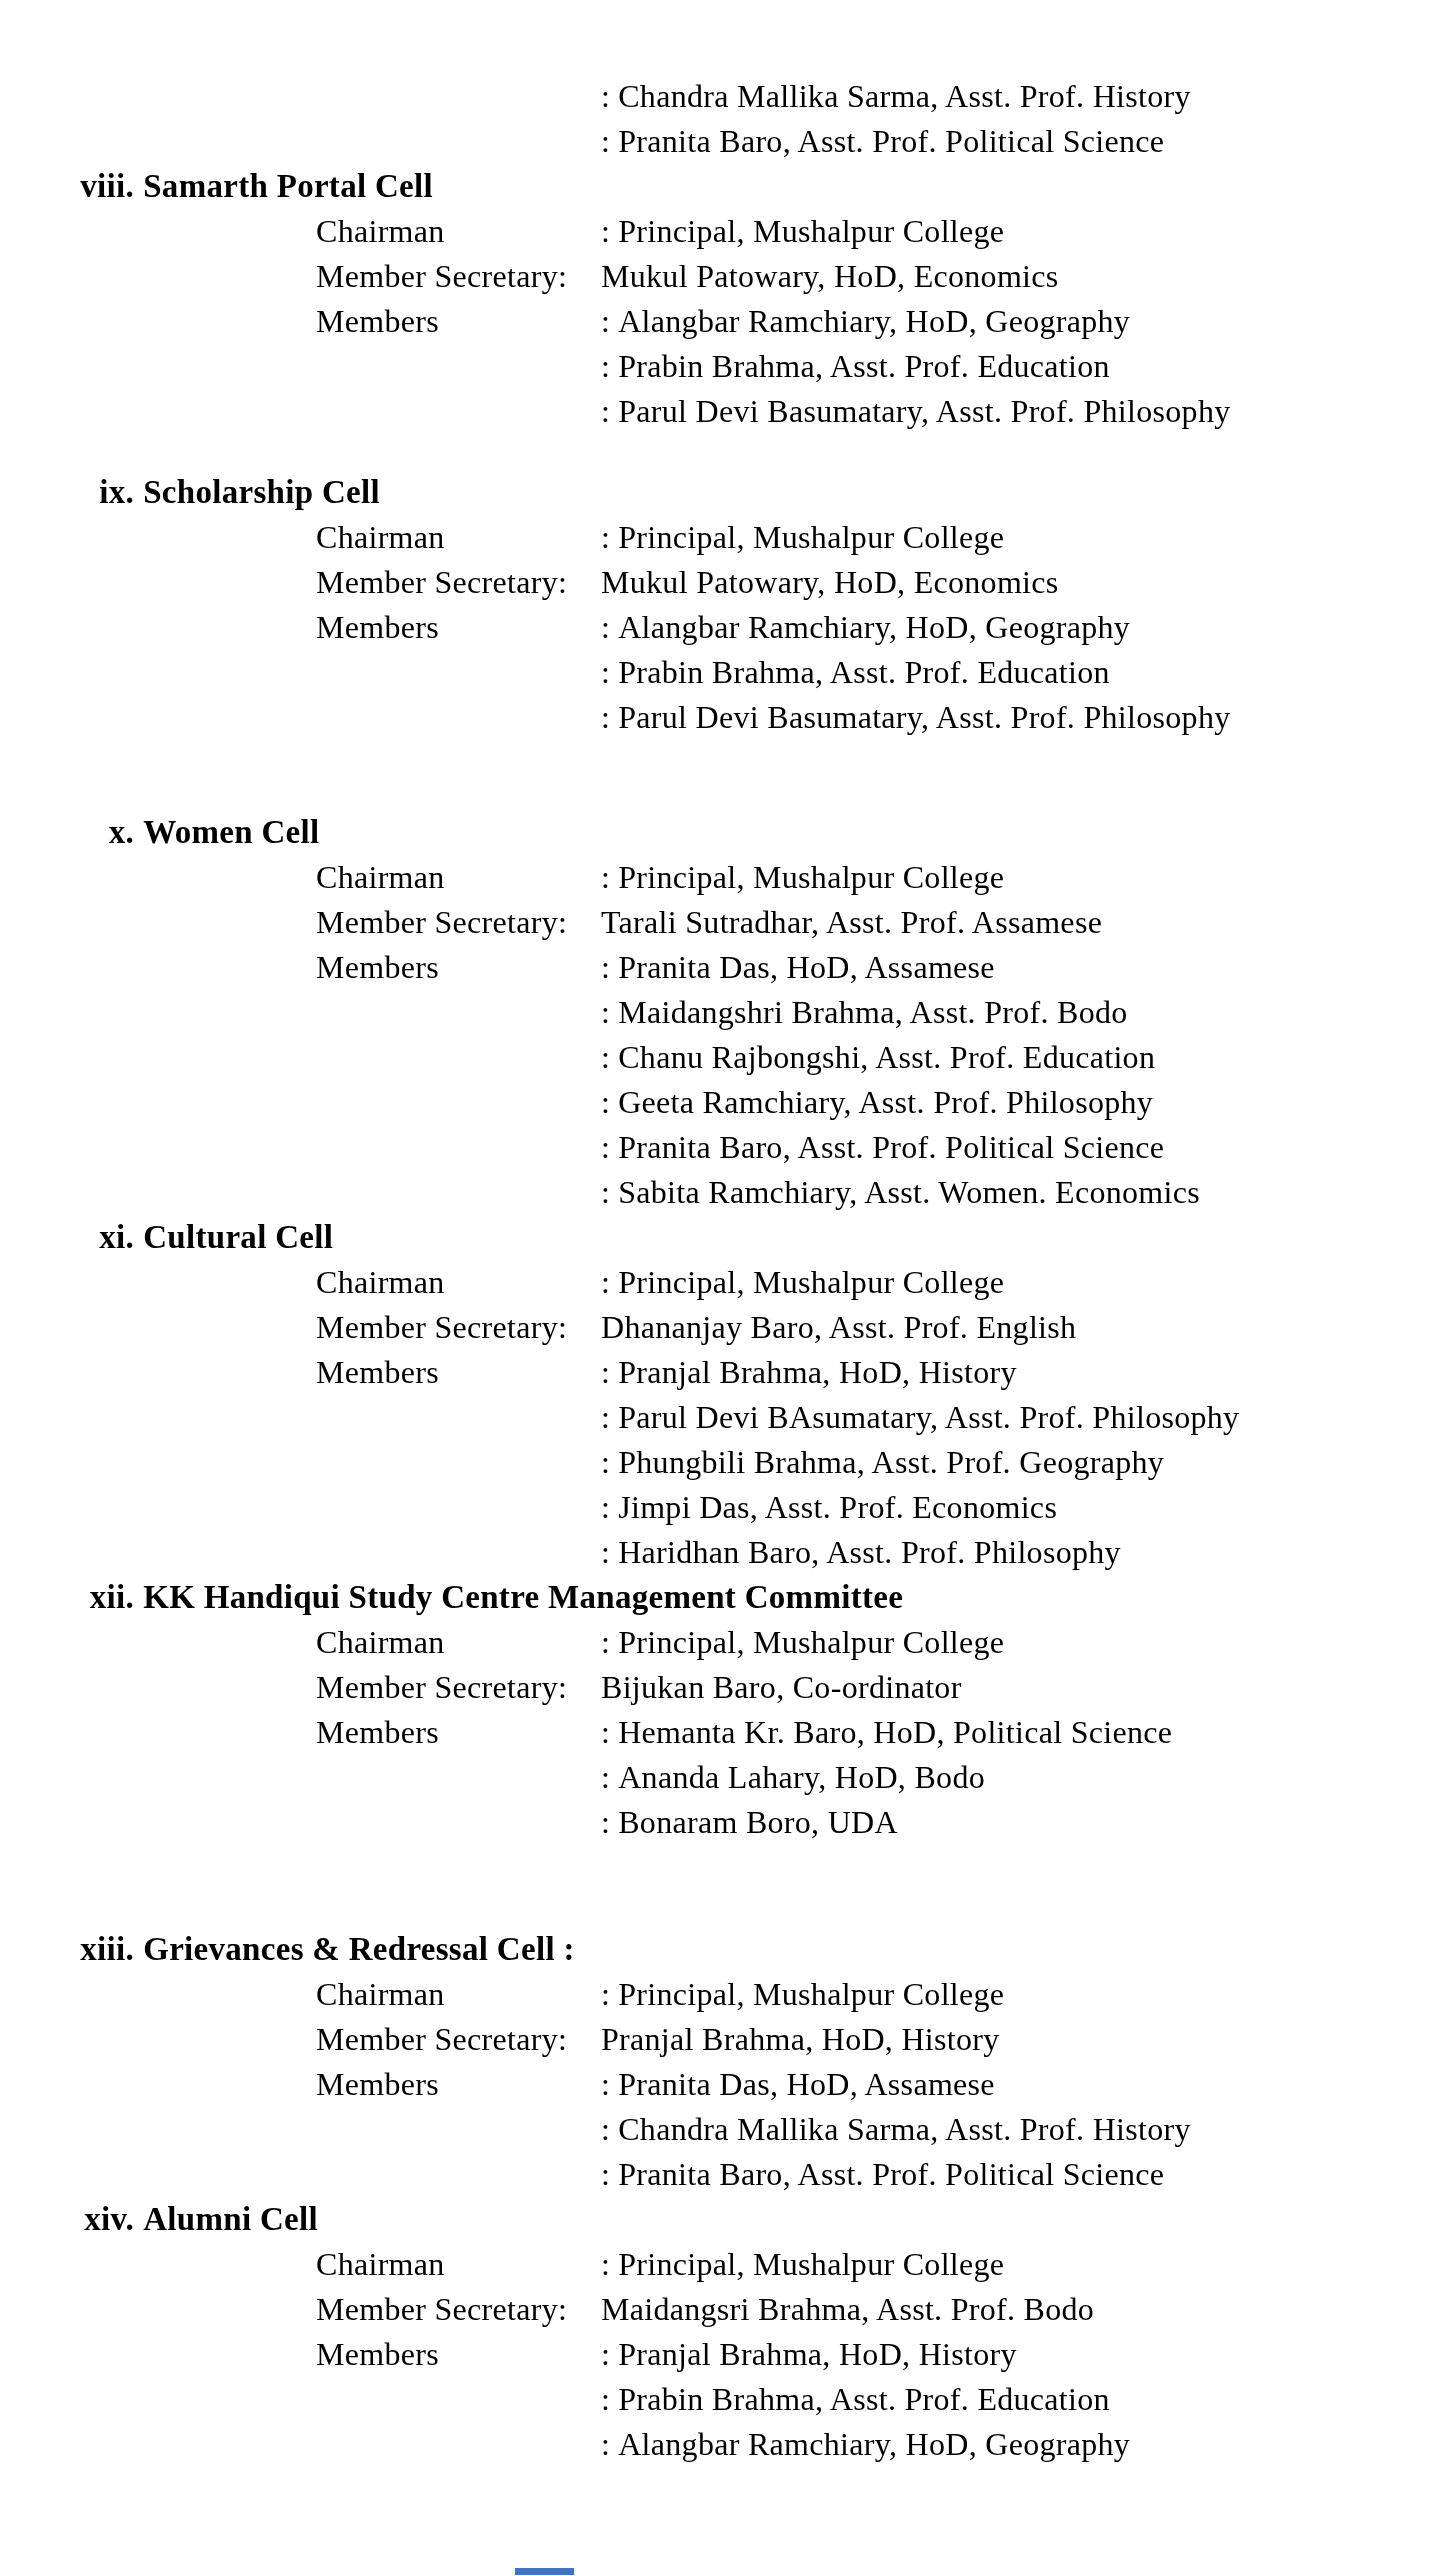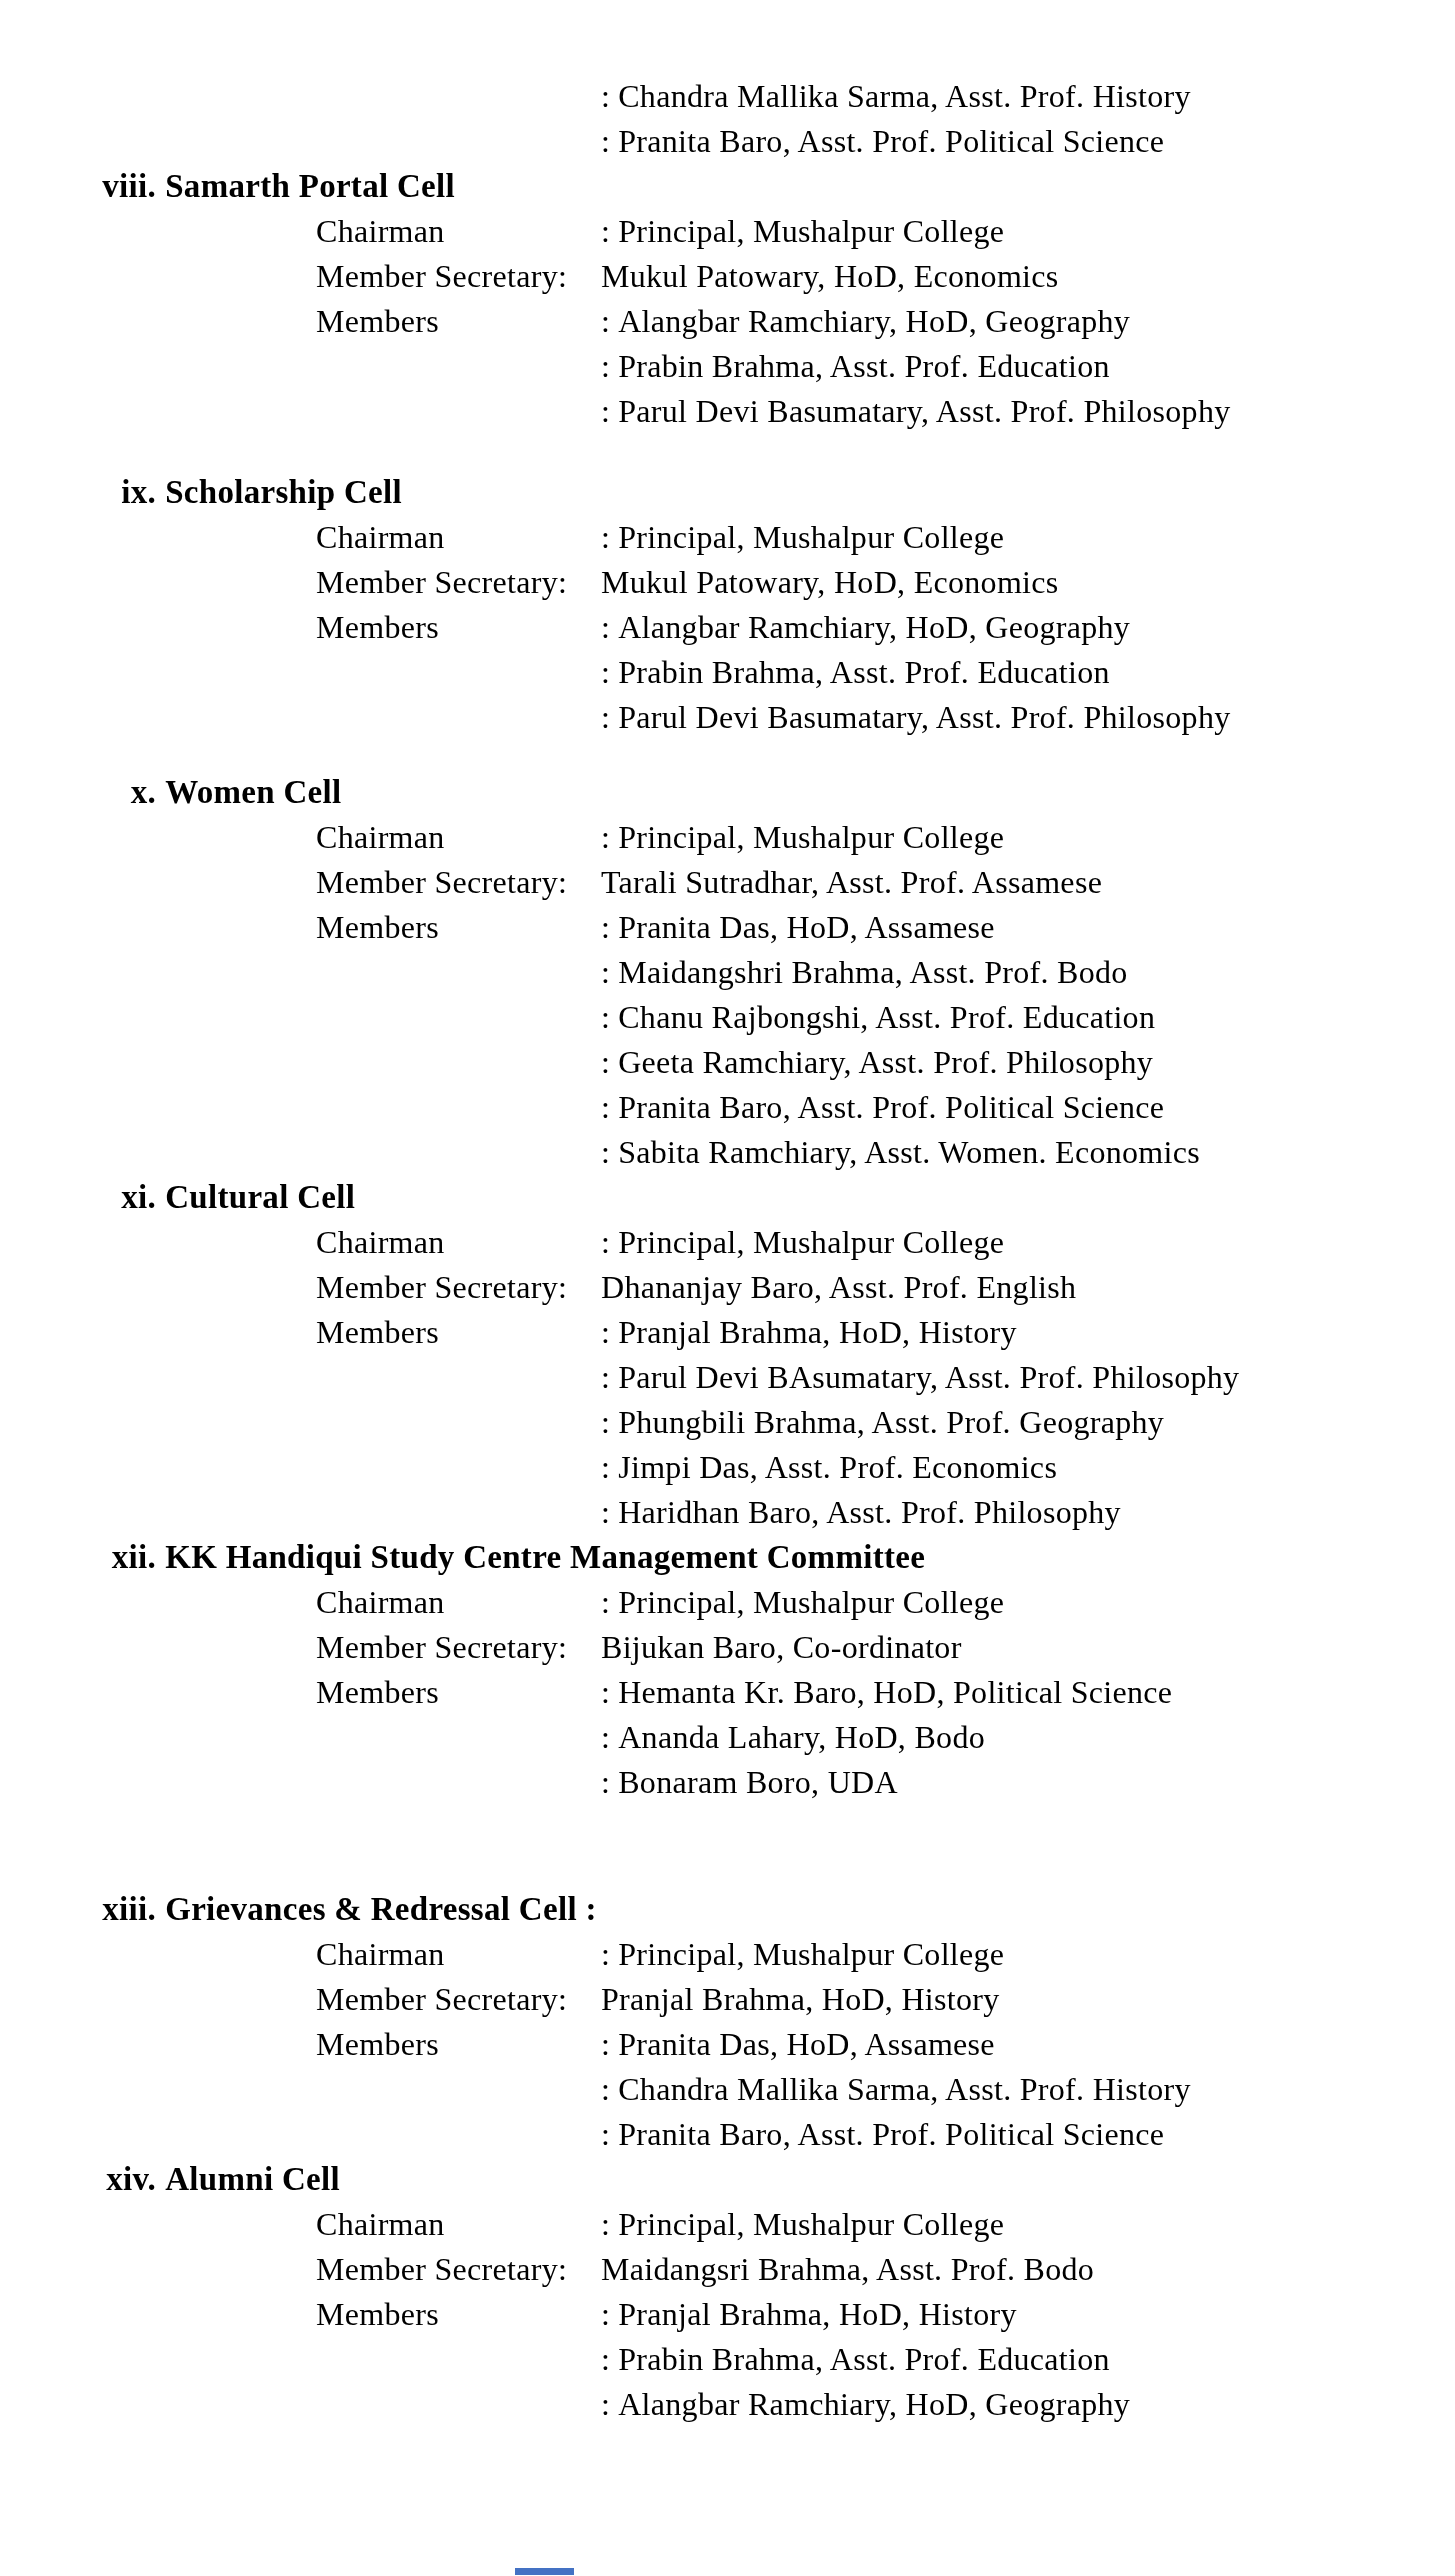--- a/index.html
+++ b/index.html
@@ -41,39 +41,39 @@
     display: inline-block;
     margin-left: 8px;
     vertical-align: top;
   }
   .row .col:empty + .val {
     margin-left: 0;
   }
   .heading {
     height: 45px;
     line-height: 45px;
-    padding-left: 100px;
+    padding-left: 78px;
     white-space: nowrap;
     font-size: 33px;
     font-weight: bold;
     letter-spacing: 0.3px;
   }
   .heading .num {
     display: inline-block;
     width: 56px;
     text-align: right;
     margin-right: 9.2px;
     vertical-align: top;
   }
   .heading .title {
     display: inline-block;
     vertical-align: top;
   }
   .gap-one-line   { margin-top: 36px; }
-  .gap-large      { margin-top: 30px; }
+  .gap-large      { margin-top: 70px; }
   .gap-two-lines  { margin-top: 82px; }
   .bottom-mark {
     position: absolute;
     left: 515px;
     bottom: 1.1px;
     width: 59px;
     height: 6.9px;
     background: #4472c4;
   }
 </style>

